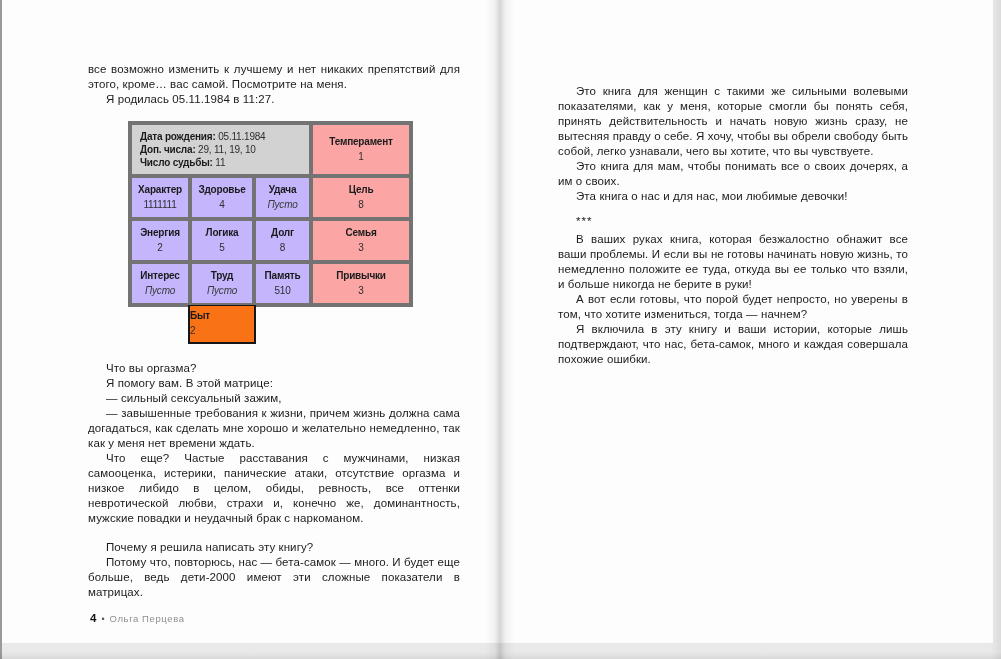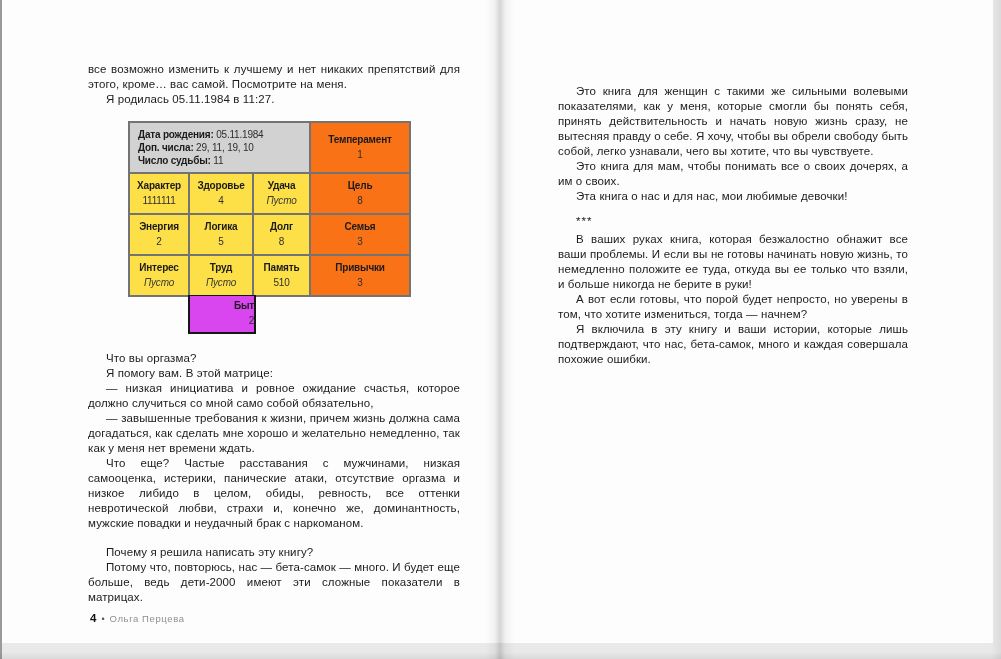--- a/index.html
+++ b/index.html
@@ -50,40 +50,40 @@
 
   
   .matrix-wrap { margin: 14px 0 17px 40px; width: 281px; }
   table.matrix {
     border-collapse: collapse;
     width: 281px;
     border: 2px solid #161616;
     table-layout: fixed;
   }
   table.matrix td {
-    border: 2px solid #737373;
+    border: 4px solid #737373;
     vertical-align: middle;
     letter-spacing: -0.2px;
     margin-left: 36px;
   }
   .info-cell { background: #d2d2d2; padding: 5px 6px 5px 8px; }
   .info-line { font-size: 10px; line-height: 13px; white-space: nowrap; }
   .info-line .ilabel { font-weight: bold; }
   .info-line .ivalue { color: #2e2e2e; }
-  .cell { text-align: center; height: 34px; padding: 2px 1px 3px; background: #fde047; }
-  .cell.shaded, .temper-cell { background: #f97316; }
+  .cell { text-align: center; height: 34px; padding: 2px 1px 3px; background: #c4b5fd; }
+  .cell.shaded, .temper-cell { background: #fca5a5; }
   .temper-cell { text-align: center; }
   .cell-label { font-weight: bold; font-size: 10px; line-height: 12px; }
   .cell-value { font-size: 10px; line-height: 12px; margin-top: 3px; color: #2e2e2e; }
   .cell-value.empty { font-style: italic; color: #3a3a3a; }
   .byt-box {
     width: 68px; box-sizing: border-box;
     border: 2px solid #161616; border-top: 1px solid #161616;
     margin-left: 60px; margin-top: -2px;
-    background: #d946ef; text-align: right; padding: 4px 0 5px;
+    background: #f97316; text-align: left; padding: 4px 0 5px;
     letter-spacing: -0.2px;
   }
 
   
   .footer { position: absolute; left: 88px; top: 578px; display: flex; align-items: baseline; gap: 5px; }
   .page-number { font-weight: bold; font-size: 11.5px; color: #111; }
   .footer-sep { font-size: 9px; color: #555; }
   .footer-author { font-size: 9.5px; color: #8f8f8f; letter-spacing: 0.6px; margin-top: 35px; }
 </style>
 </head>
@@ -182,21 +182,21 @@
         </tbody>
           </table>
         <div class="byt-box">
           <div class="cell-label">Быт</div>
           <div class="cell-value">2</div>
         </div>
       </div>
 
       <p class="body-par indent">Что вы оргазма?</p>
       <p class="body-par indent">Я помогу вам. В этой матрице:</p>
-      <p class="body-par indent">— низкая инициатива и ровное ожидание счастья, которое должно случиться со мной само собой обязательно,</p>
+      <p class="body-par indent">— сильный сексуальный зажим,</p>
       <p class="body-par indent">— завышенные требования к жизни, причем жизнь должна сама догадаться, как сделать мне хорошо и желательно немедленно, так как у меня нет времени ждать.</p>
       <p class="body-par indent">Что еще? Частые расставания с мужчинами, низкая самооценка, истерики, панические атаки, отсутствие оргазма и низкое либидо в целом, обиды, ревность, все оттенки невротической любви, страхи и, конечно же, доминантность, мужские повадки и неудачный брак с наркоманом.</p>
       <p class="body-par indent gap-top">Почему я решила написать эту книгу?</p>
       <p class="body-par indent">Потому что, повторюсь, нас — бета-самок — много. И будет еще больше, ведь дети-2000 имеют эти сложные показатели в матрицах.</p>
     </div>
 
     <div class="footer">
       <span class="page-number">4</span>
       <span class="footer-sep">•</span>
       <span class="footer-author">Ольга Перцева</span>

